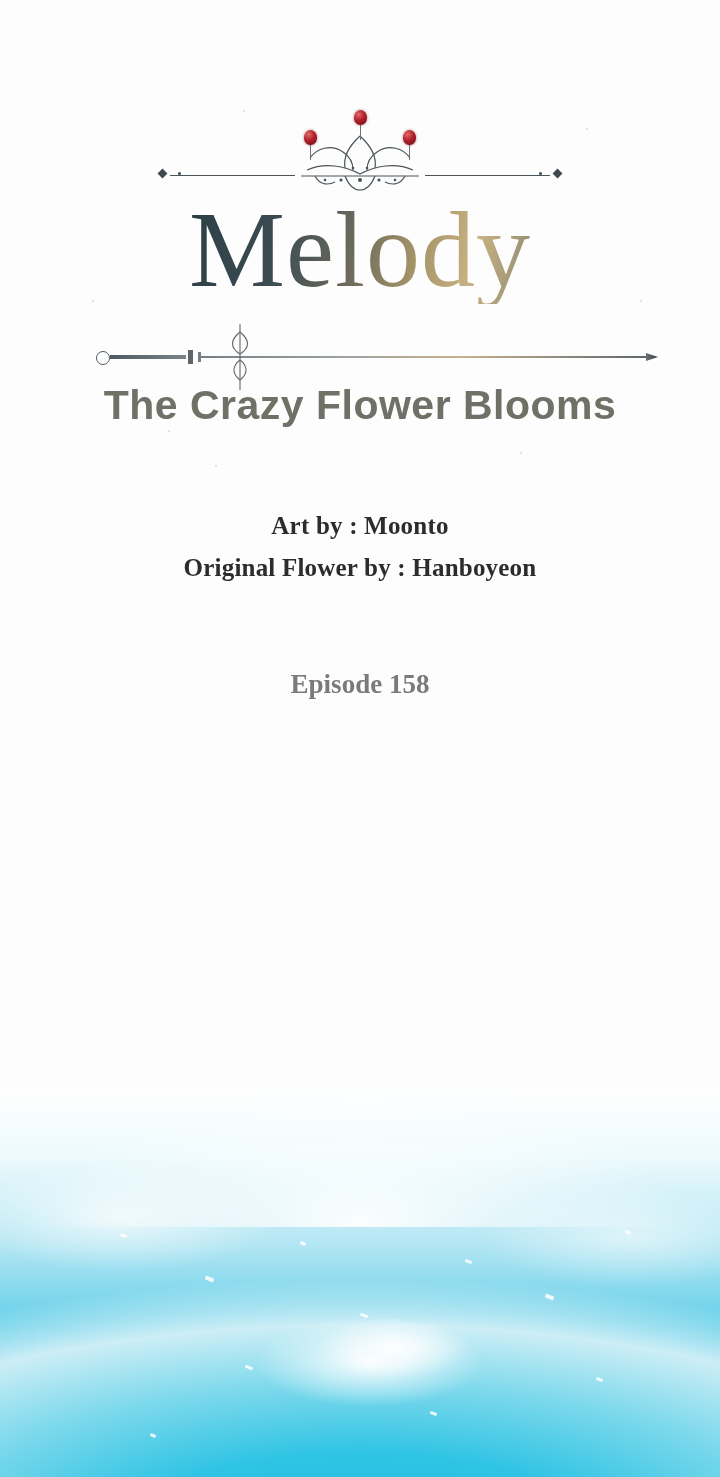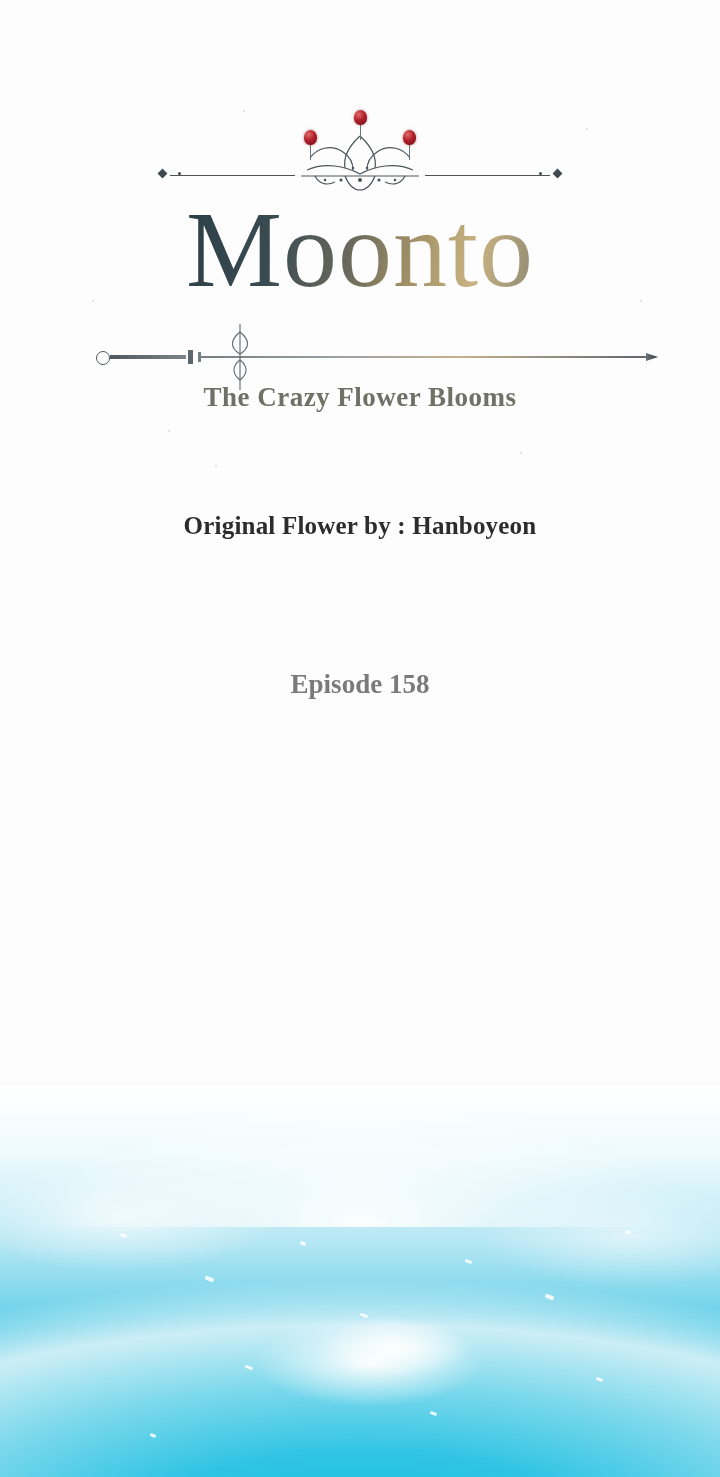--- a/index.html
+++ b/index.html
@@ -142,25 +142,25 @@
     -webkit-background-clip: text;
     background-clip: text;
     color: transparent;
     display: inline-block;
   }
   .subtitle {
     position: absolute;
     left: 0; right: 0;
     top: 186px;
     text-align: center;
-    font-size: 27px;
+    font-size: 41px;
     font-weight: 700;
     letter-spacing: 0.5px;
     color: #6f7166;
-    font-family: Liberation Serif, serif;
+    font-family: Liberation Sans, sans-serif;
   }
 
   
   .sword {
     position: absolute;
     left: 70px;
     right: 62px;
     top: 350px;
     height: 14px;
   }
@@ -319,21 +319,21 @@
       <div class="ruby-stem stem-c"></div>
       <div class="ruby-stem stem-l"></div>
       <div class="ruby-stem stem-r"></div>
       <div class="ruby ruby-center"></div>
       <div class="ruby ruby-left"></div>
       <div class="ruby ruby-right"></div>
     </div>
   </div>
 
   <div class="title-wrap">
-    <div class="title-main">Moonto</div>
+    <div class="title-main">Melody</div>
     <div class="subtitle">The Crazy Flower Blooms</div>
   </div>
 
   <div class="sword">
     <div class="pommel"></div>
     <div class="grip"></div>
     <div class="guard"></div>
     <div class="guard2"></div>
     <div class="blade"></div>
     <div class="blade-tip"></div>
@@ -342,20 +342,21 @@
         <g fill="none" stroke="#5e686d" stroke-width="1.1">
           <path d="M20 2 L20 68"></path>
           <path d="M20 10 C 10 18, 10 26, 20 32 C 30 26, 30 18, 20 10 Z"></path>
           <path d="M20 38 C 12 44, 12 52, 20 58 C 28 52, 28 44, 20 38 Z"></path>
         </g>
       </svg>
     </div>
   </div>
 
   <div class="credits">
+    <div>Art by : Moonto</div>
     <div>Original Flower by : Hanboyeon</div>
   </div>
 
   <div class="episode">Episode 158</div>
 
   <div class="sparkle" style="left:168px; top:430px;"></div>
   <div class="sparkle" style="left:243px; top:110px;"></div>
   <div class="sparkle" style="left:586px; top:128px;"></div>
   <div class="sparkle" style="left:215px; top:465px;"></div>
   <div class="sparkle" style="left:520px; top:452px;"></div>

